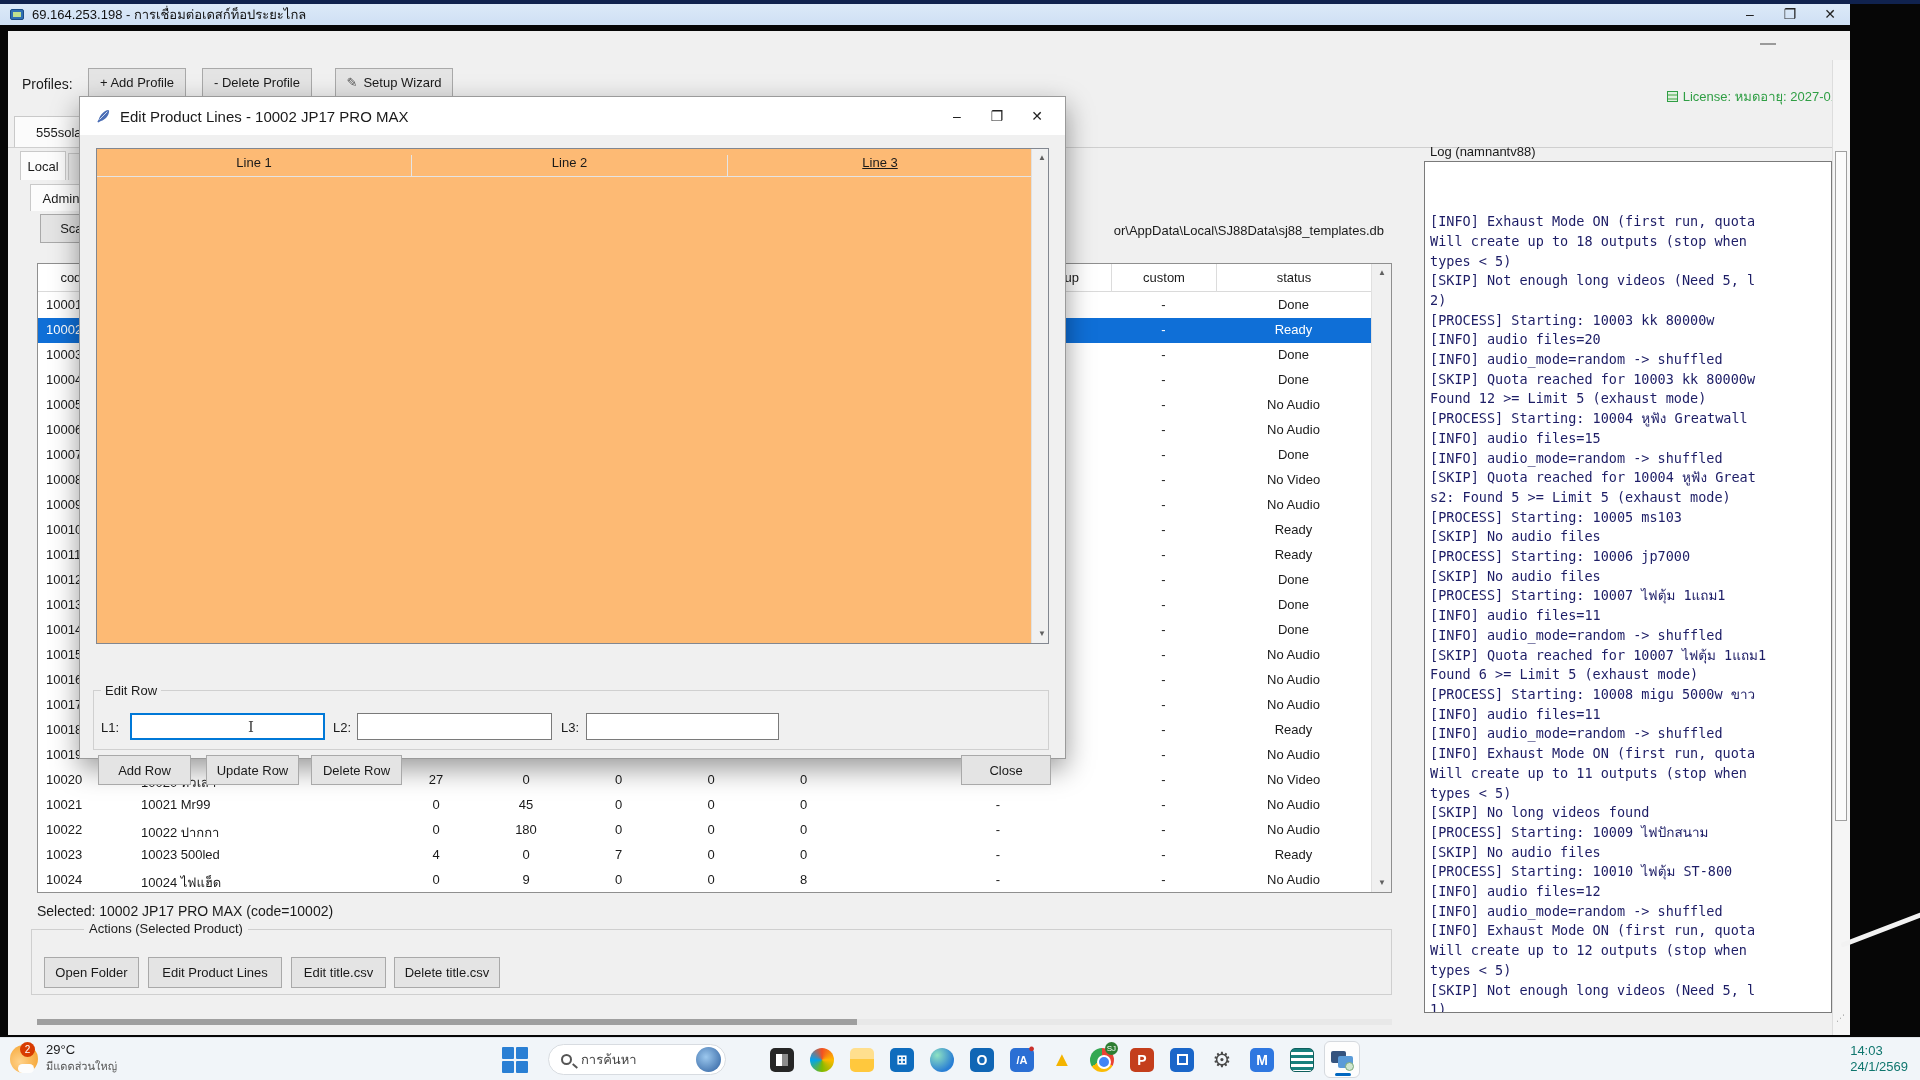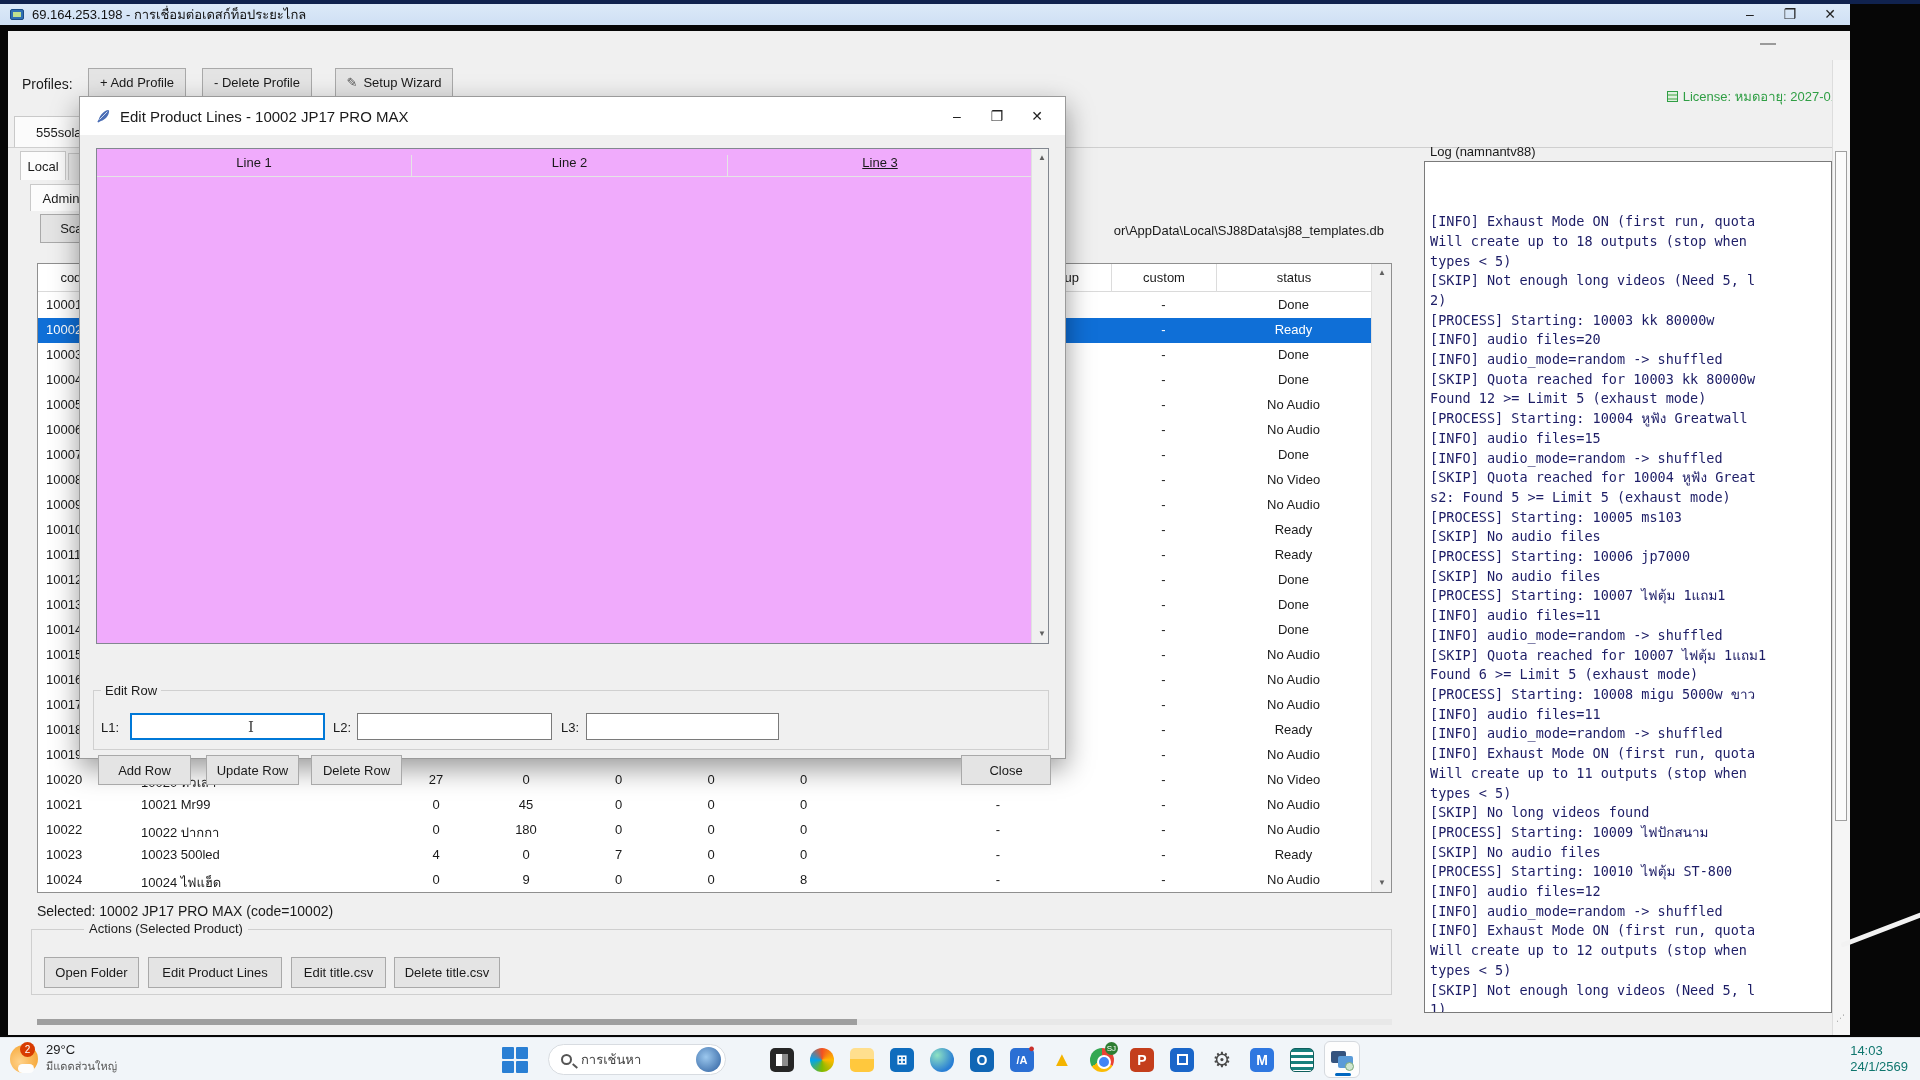--- a/index.html
+++ b/index.html
@@ -99,21 +99,21 @@
 
   
   #dialog { left:71px; top:65px; width:987px; height:663px; background:#f0f0f0;
             border:1px solid #9a9a9a; box-shadow:0 10px 26px rgba(0,0,0,.4); }
   #dlg-titlebar { position:absolute; left:0; top:0; width:100%; height:38px; background:#fff;
                   display:flex; align-items:center; }
   #dlg-titlebar .feather { margin:0 10px 0 16px; }
   #dlg-title { font-size:15px; color:#1a1a1a; }
   #dlg-buttons { margin-left:auto; display:flex; margin-right:8px;}
   .dlgbtn { width:40px; height:30px; text-align:center; line-height:30px; font-size:14px; color:#222; }
-  #dlg-list { position:absolute; left:16px; top:51px; width:953px; height:496px; background:#f0abfc;
+  #dlg-list { position:absolute; left:16px; top:51px; width:953px; height:496px; background:#fdba74;
               border:1px solid #828790; }
   #dlg-list-head { position:absolute; left:0; top:0; width:935px; height:28px; border-bottom:1px solid #e5e5e5;
                    font-size:13px; color:#1a1a1a; }
   .dlg-col { position:absolute; top:6px; text-align:center; border-right:1px solid #e5e5e5; height:22px; }
   .dlg-c1 { left:0; width:315px; }
   .dlg-c2 { left:315px; width:316px; }
   .dlg-c3 { left:631px; width:304px; border-right:none;text-decoration:underline; }
   #dlg-vscroll { position:absolute; right:0; top:0; width:17px; height:100%; background:#f0f0f0;
                  border-left:1px solid #e0e0e0; }
   #edit-row-group { position:absolute; left:13px; top:593px; width:956px; height:60px; border:1px solid #d0d0d0; }
@@ -629,21 +629,21 @@
     </div>
   </div>
   <div id="start-btn">
       <div></div>
       <div></div>
       <div></div>
       <div></div>
     </div>
   <div id="search-pill">
     <div id="search-glass"></div>
-    <div id="search-text">การเช้นหา</div>
+    <div id="search-text">การค้นหา</div>
     <div id="search-chip"></div>
   </div>
   <div id="task-icons">
 
       <div class="tile">
         <div class="ic ic-taskview">
           <span></span>
         </div>
 
       </div>

